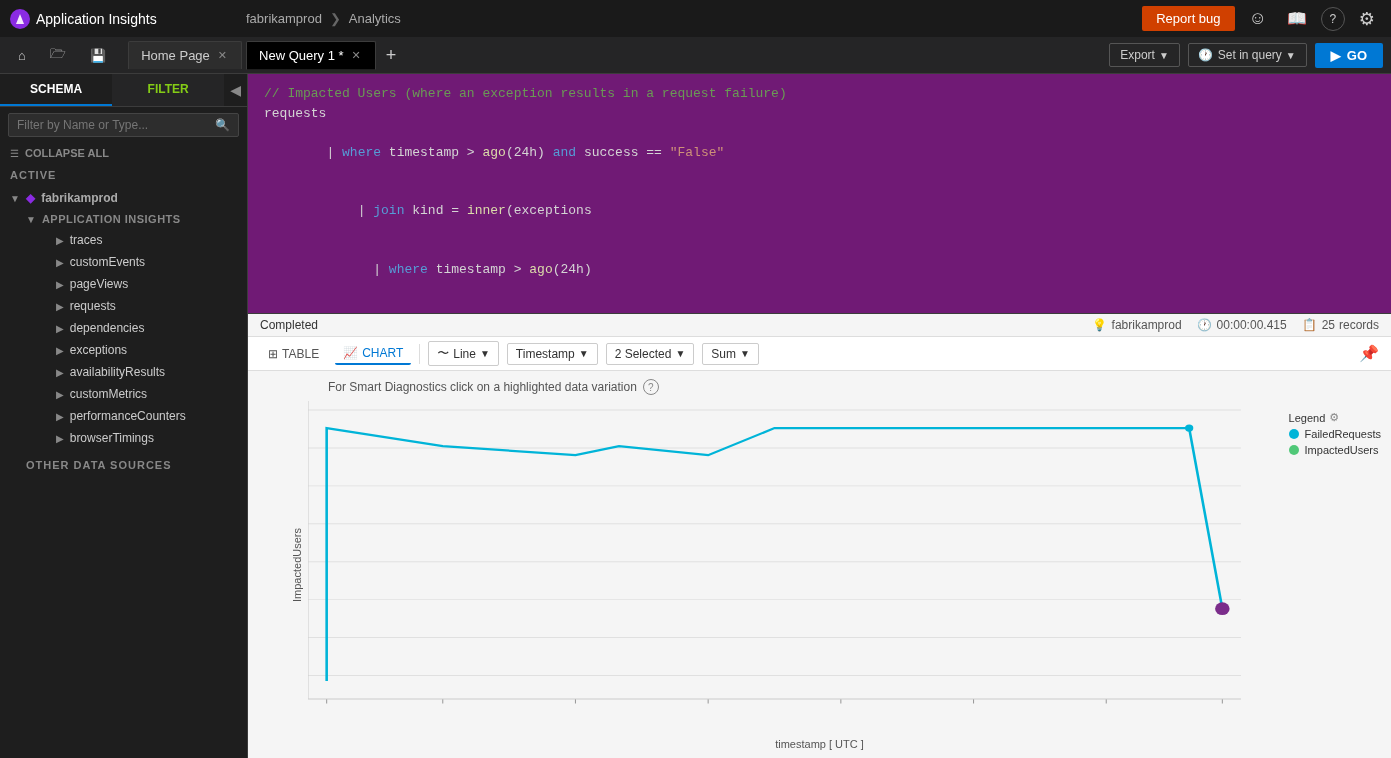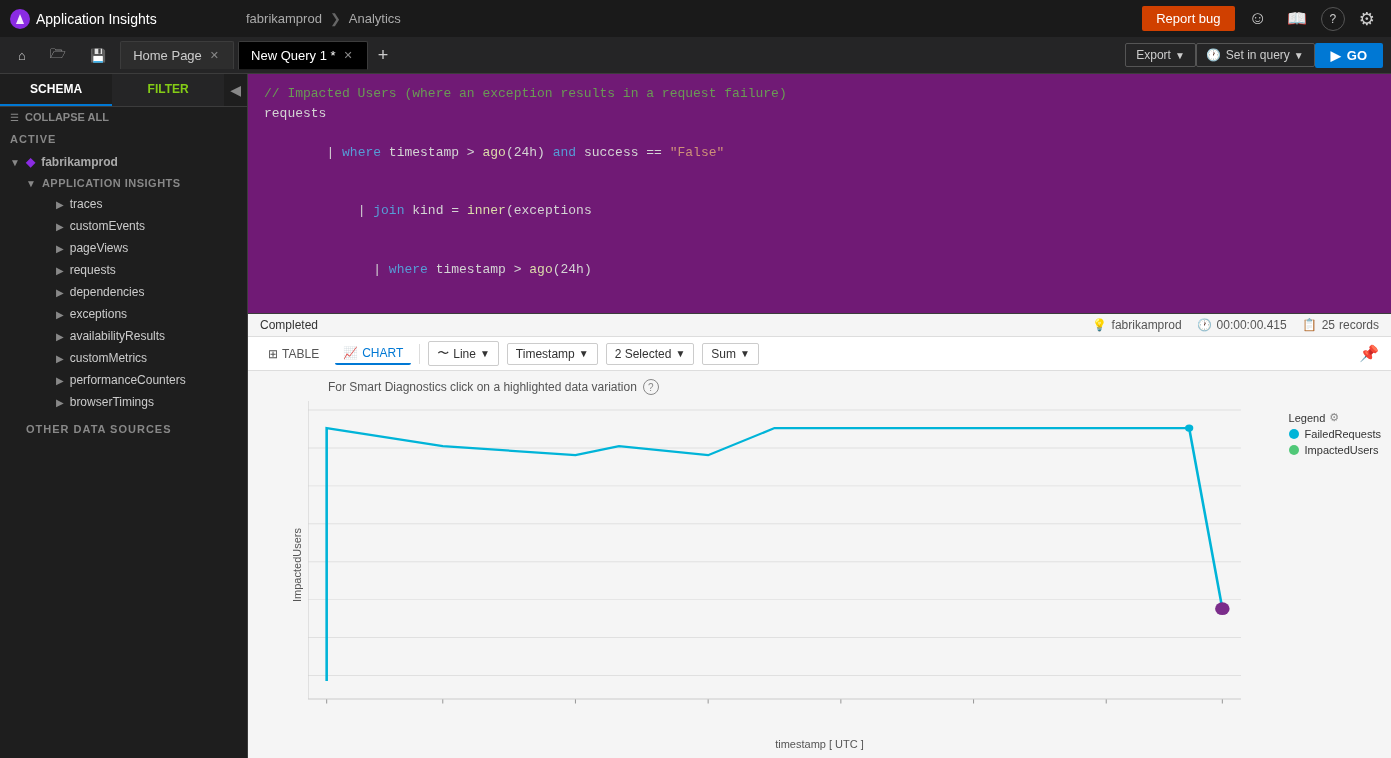--- a/index.html
+++ b/index.html
@@ -6,21 +6,21 @@
     body { font-family: 'Segoe UI', Arial, sans-serif; background: #1e1e1e; color: #ccc; font-size: 13px; overflow: hidden; height: 758px; width: 1391px; }
 
     
     .topbar { display: flex; align-items: center; background: #1a1a1a; height: 37px; padding: 0 10px; gap: 8px; }
     .topbar-logo { display: flex; align-items: center; gap: 6px; color: #fff; font-size: 14px; font-weight: 500; min-width: 220px; }
     .btn-report-bug { background: #d04000; color: #fff; border: none; padding: 5px 14px; border-radius: 2px; cursor: pointer; font-size: 13px; font-weight: 500; }
     .topbar-icon-btn { background: none; border: none; color: #ccc; cursor: pointer; font-size: 18px; padding: 4px 6px; }
 
     
     .tabbar { display: flex; align-items: center; background: #252526; height: 37px; padding: 0 8px; gap: 4px; border-bottom: 1px solid #3c3c3c; }
-    .tabbar-actions { margin-left: auto; display: flex; align-items: center; }
+    .tabbar-actions { margin-left: auto; display: flex; align-items: center; gap: 8px; }
     .tab { display: flex; align-items: center; gap: 6px; padding: 6px 12px; background: #2d2d2d; border: 1px solid #3c3c3c; border-bottom: none; cursor: pointer; color: #ccc; font-size: 13px; border-radius: 2px 2px 0 0; }
     .tab.active { background: #000000; color: #fff; border-bottom: 1px solid #1e1e1e; }
     .tab-close { background: none; border: none; color: #888; cursor: pointer; font-size: 11px; padding: 0 2px; }
     .tab-add { background: none; border: none; color: #ccc; cursor: pointer; font-size: 18px; padding: 0 6px; }
     .tab-home { background: none; border: none; color: #ccc; cursor: pointer; font-size: 13px; padding: 6px 10px; display: flex; align-items: center; gap: 4px; }
     .toolbar-btn { background: none; border: 1px solid #555; color: #ccc; padding: 4px 10px; border-radius: 2px; cursor: pointer; font-size: 12px; display: flex; align-items: center; gap: 4px; }
     .toolbar-btn-go { background: #0078d4; color: #fff; border: none; padding: 5px 16px; border-radius: 2px; cursor: pointer; font-size: 13px; font-weight: 600; display: flex; align-items: center; gap: 6px; }
     .set-in-query-btn { display: flex; align-items: center; gap: 4px; background: none; border: 1px solid #555; color: #ccc; padding: 4px 10px; border-radius: 2px; cursor: pointer; font-size: 12px; }
 
     
@@ -86,21 +86,21 @@
   <button class="topbar-icon-btn" title="Documentation" style="font-size:16px;">📖</button>
   <button class="topbar-icon-btn" title="Help" style="border:1px solid #555;border-radius:50%;width:24px;height:24px;display:flex;align-items:center;justify-content:center;font-size:12px;padding:0;">?</button>
   <button class="topbar-icon-btn" title="Settings">⚙</button>
 </div>
 
 <div class="tabbar">
   <button class="tab-home">⌂</button>
   <button class="tab-home">🗁</button>
   <button class="tab-home">💾</button>
 
-  <div class="tab" style="">
+  <div class="tab" style="margin-left:8px;">
     <span>Home Page</span>
     <button class="tab-close">✕</button>
   </div>
   <div class="tab active">
     <span>New Query 1 *</span>
     <button class="tab-close">✕</button>
   </div>
   <button class="tab-add">+</button>
 
   <div class="tabbar-actions">
@@ -122,20 +122,24 @@
 
 <div class="main">
 
   <div class="sidebar">
     <div class="sidebar-tabs">
       <div class="sidebar-tab active">SCHEMA</div>
       <div class="sidebar-tab">FILTER</div>
       <button style="background:none;border:none;color:#888;cursor:pointer;padding:0 6px;font-size:14px;">◀</button>
     </div>
 
+    <div class="sidebar-filter">
+      <input type="text" style="background: none; border: none; color: rgb(204, 204, 204); outline: none; font-size: 12px; flex: 1 1 0%; width: 100%;" placeholder="Filter by Name or Type...">
+      <span style="color:#888;font-size:12px;">🔍</span>
+    </div>
 
     <div class="collapse-btn-row">
       <span style="font-size:10px;">☰</span>
       <span style="font-size:11px;color:#888;font-weight:600;">COLLAPSE ALL</span>
     </div>
 
     <div class="sidebar-tree">
       <div class="sidebar-section-label">ACTIVE</div>
 
       <div class="tree-item group">

